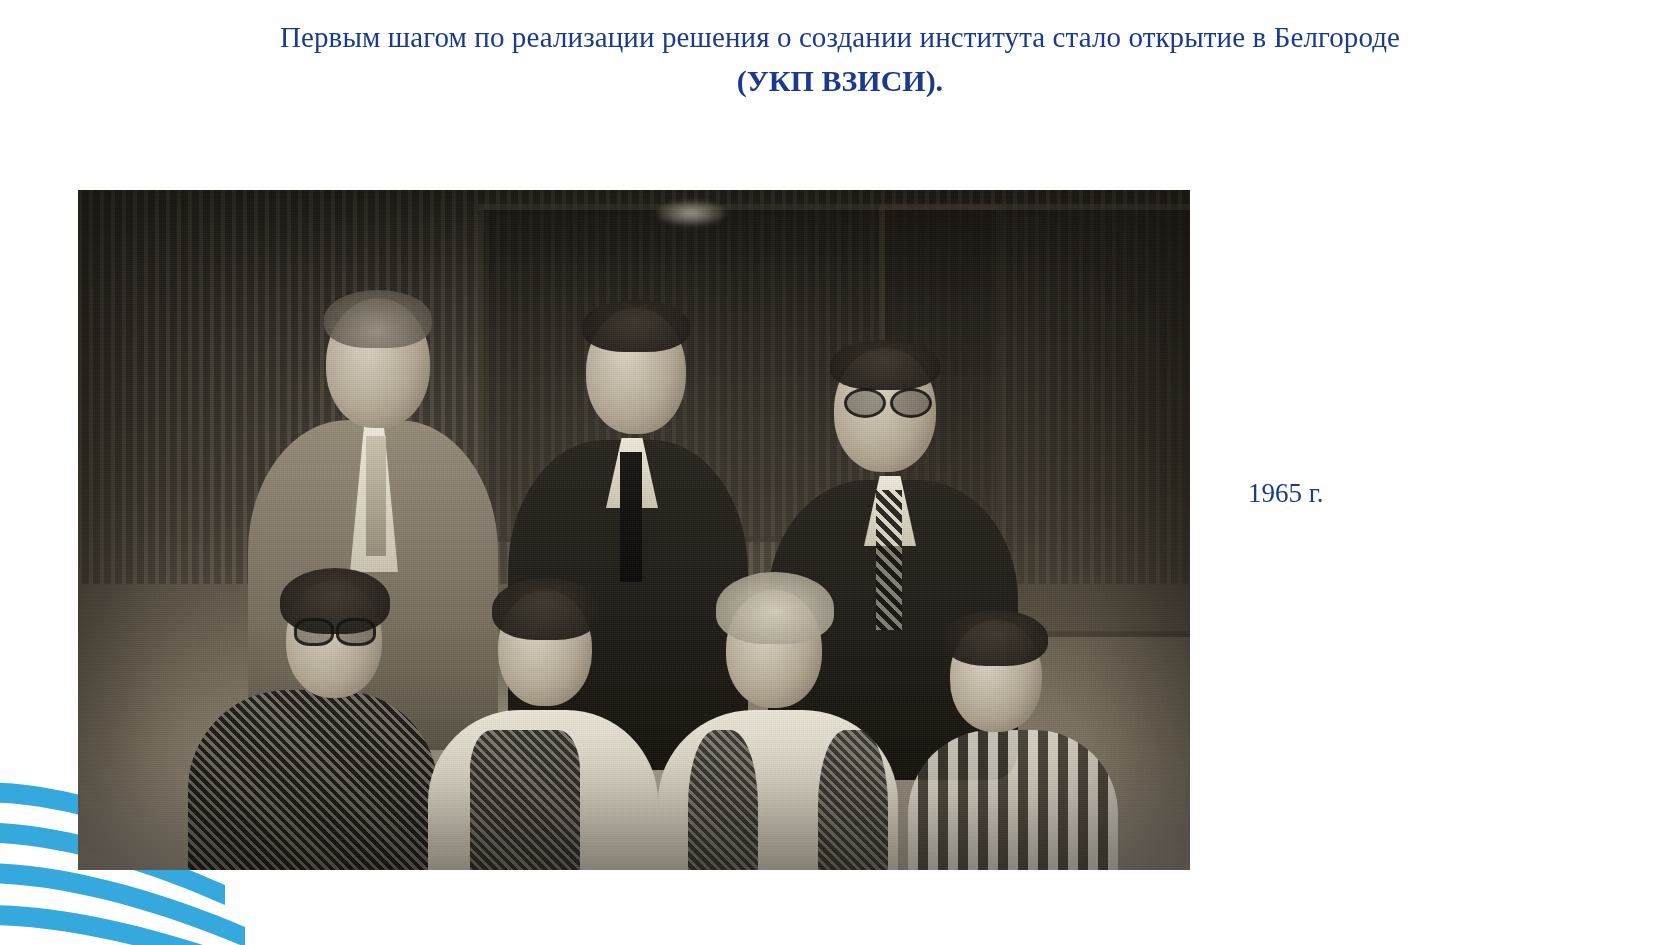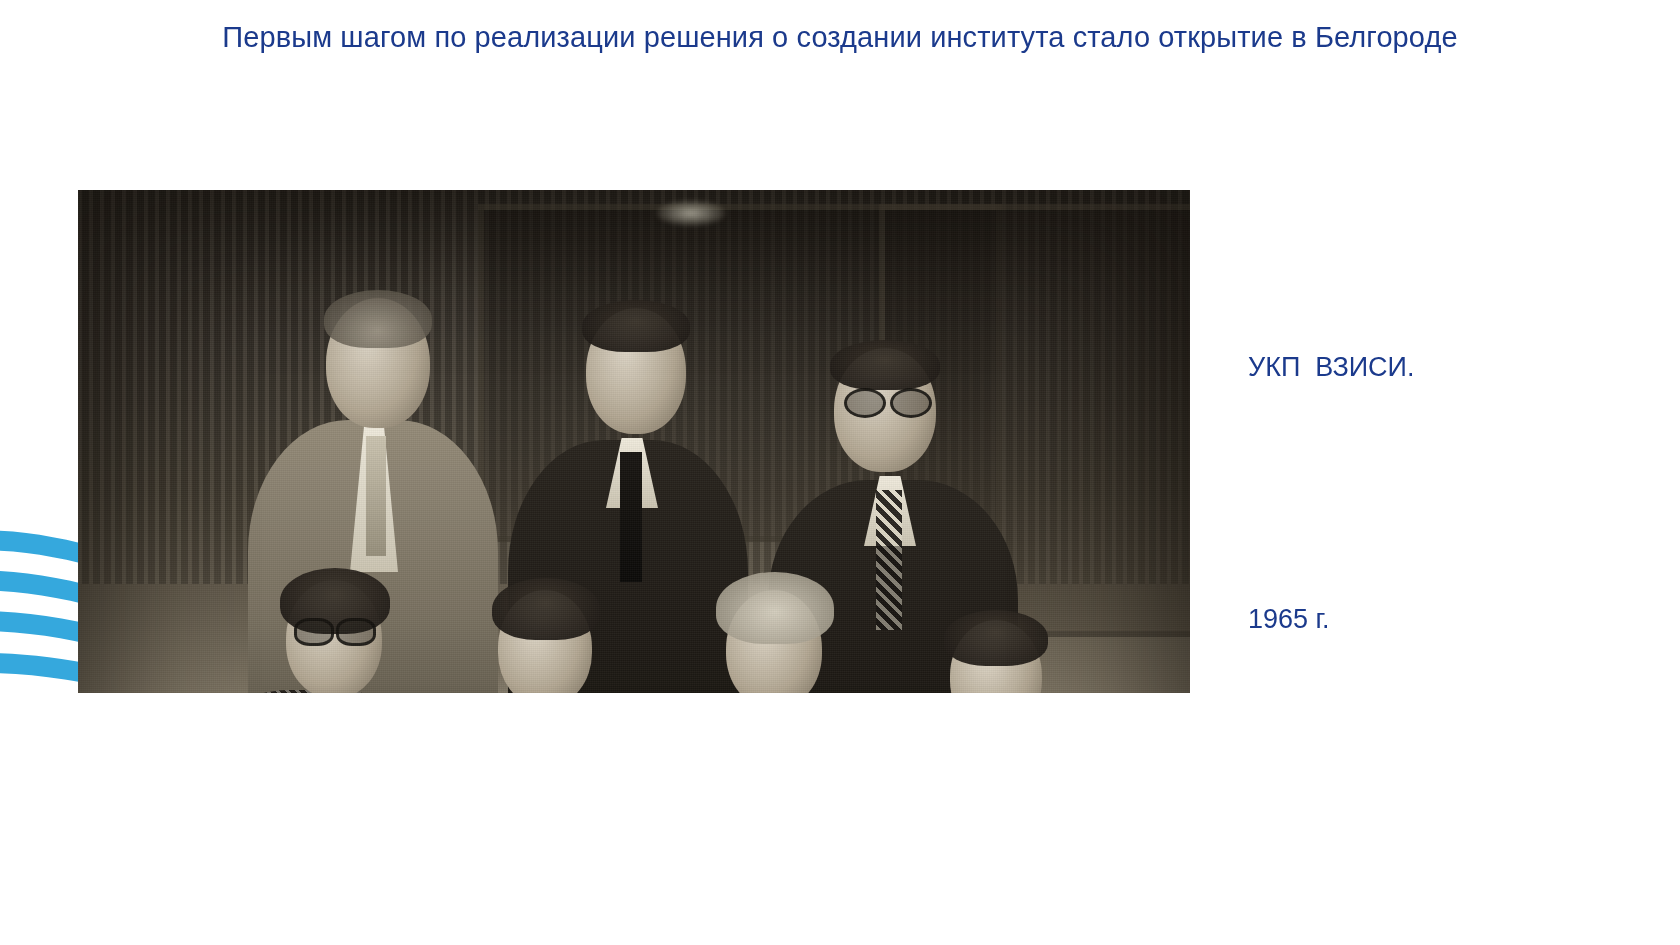--- a/index.html
+++ b/index.html
@@ -12,23 +12,24 @@
     background: #ffffff;
     font-family: "Liberation Sans", sans-serif;
     overflow: hidden;
     position: relative;
   }
 
   .slide {
     position: absolute;
     inset: 0;
     width: 1680px;
-    height: 693px;
+    height: 945px;
     background: #ffffff;
     overflow: hidden;
+    font-family: Liberation Serif, serif;
   }
 
   
   .stripes {
     position: absolute;
     left: -30px;
     bottom: -10px;
     width: 360px;
     height: 290px;
     pointer-events: none;
@@ -194,20 +195,21 @@
 
   <svg class="stripes" viewBox="0 0 360 290" preserveAspectRatio="none">
     <path d="M-20,120 C60,108 160,140 240,176 L240,196 C160,160 60,128 -20,140 Z" fill="#35a8dd"></path>
     <path d="M-20,160 C60,148 170,182 255,220 L255,240 C170,202 60,168 -20,180 Z" fill="#35a8dd"></path>
     <path d="M-20,200 C70,190 185,224 275,262 L275,282 C185,244 70,210 -20,220 Z" fill="#35a8dd"></path>
     <path d="M-20,242 C70,232 190,262 290,300 L290,320 C190,282 70,252 -20,262 Z" fill="#35a8dd"></path>
   </svg>
 
   <div class="title-block">
     <div class="title-line1">Первым шагом по реализации решения о создании института стало открытие в Белгороде</div>
+    <div class="title-line3">(УКП  ВЗИСИ).</div>
   </div>
 
   <div class="photo-frame" role="img">
     <div class="photo">
       <div class="bg-shelf"></div>
       <div class="bg-panel"></div>
       <div class="bg-panel right"></div>
       <div class="bg-lamp"></div>
 
       <div class="person">
@@ -264,21 +266,20 @@
         <div class="head" style="left:872px; top:430px; width:92px; height:112px;"></div>
         <div class="hair" style="left:866px; top:420px; width:104px; height:56px;"></div>
       </div>
 
       <div class="grain"></div>
       <div class="vignette"></div>
     </div>
   </div>
 
   <div class="caption">
-    <span class="cap-line">УКП  ВЗИСИ.</span>
     <span class="cap-gap"></span>
     <span class="cap-line">1965 г.</span>
     <span class="cap-gap"></span>
     
     
     
     
     
     
     

